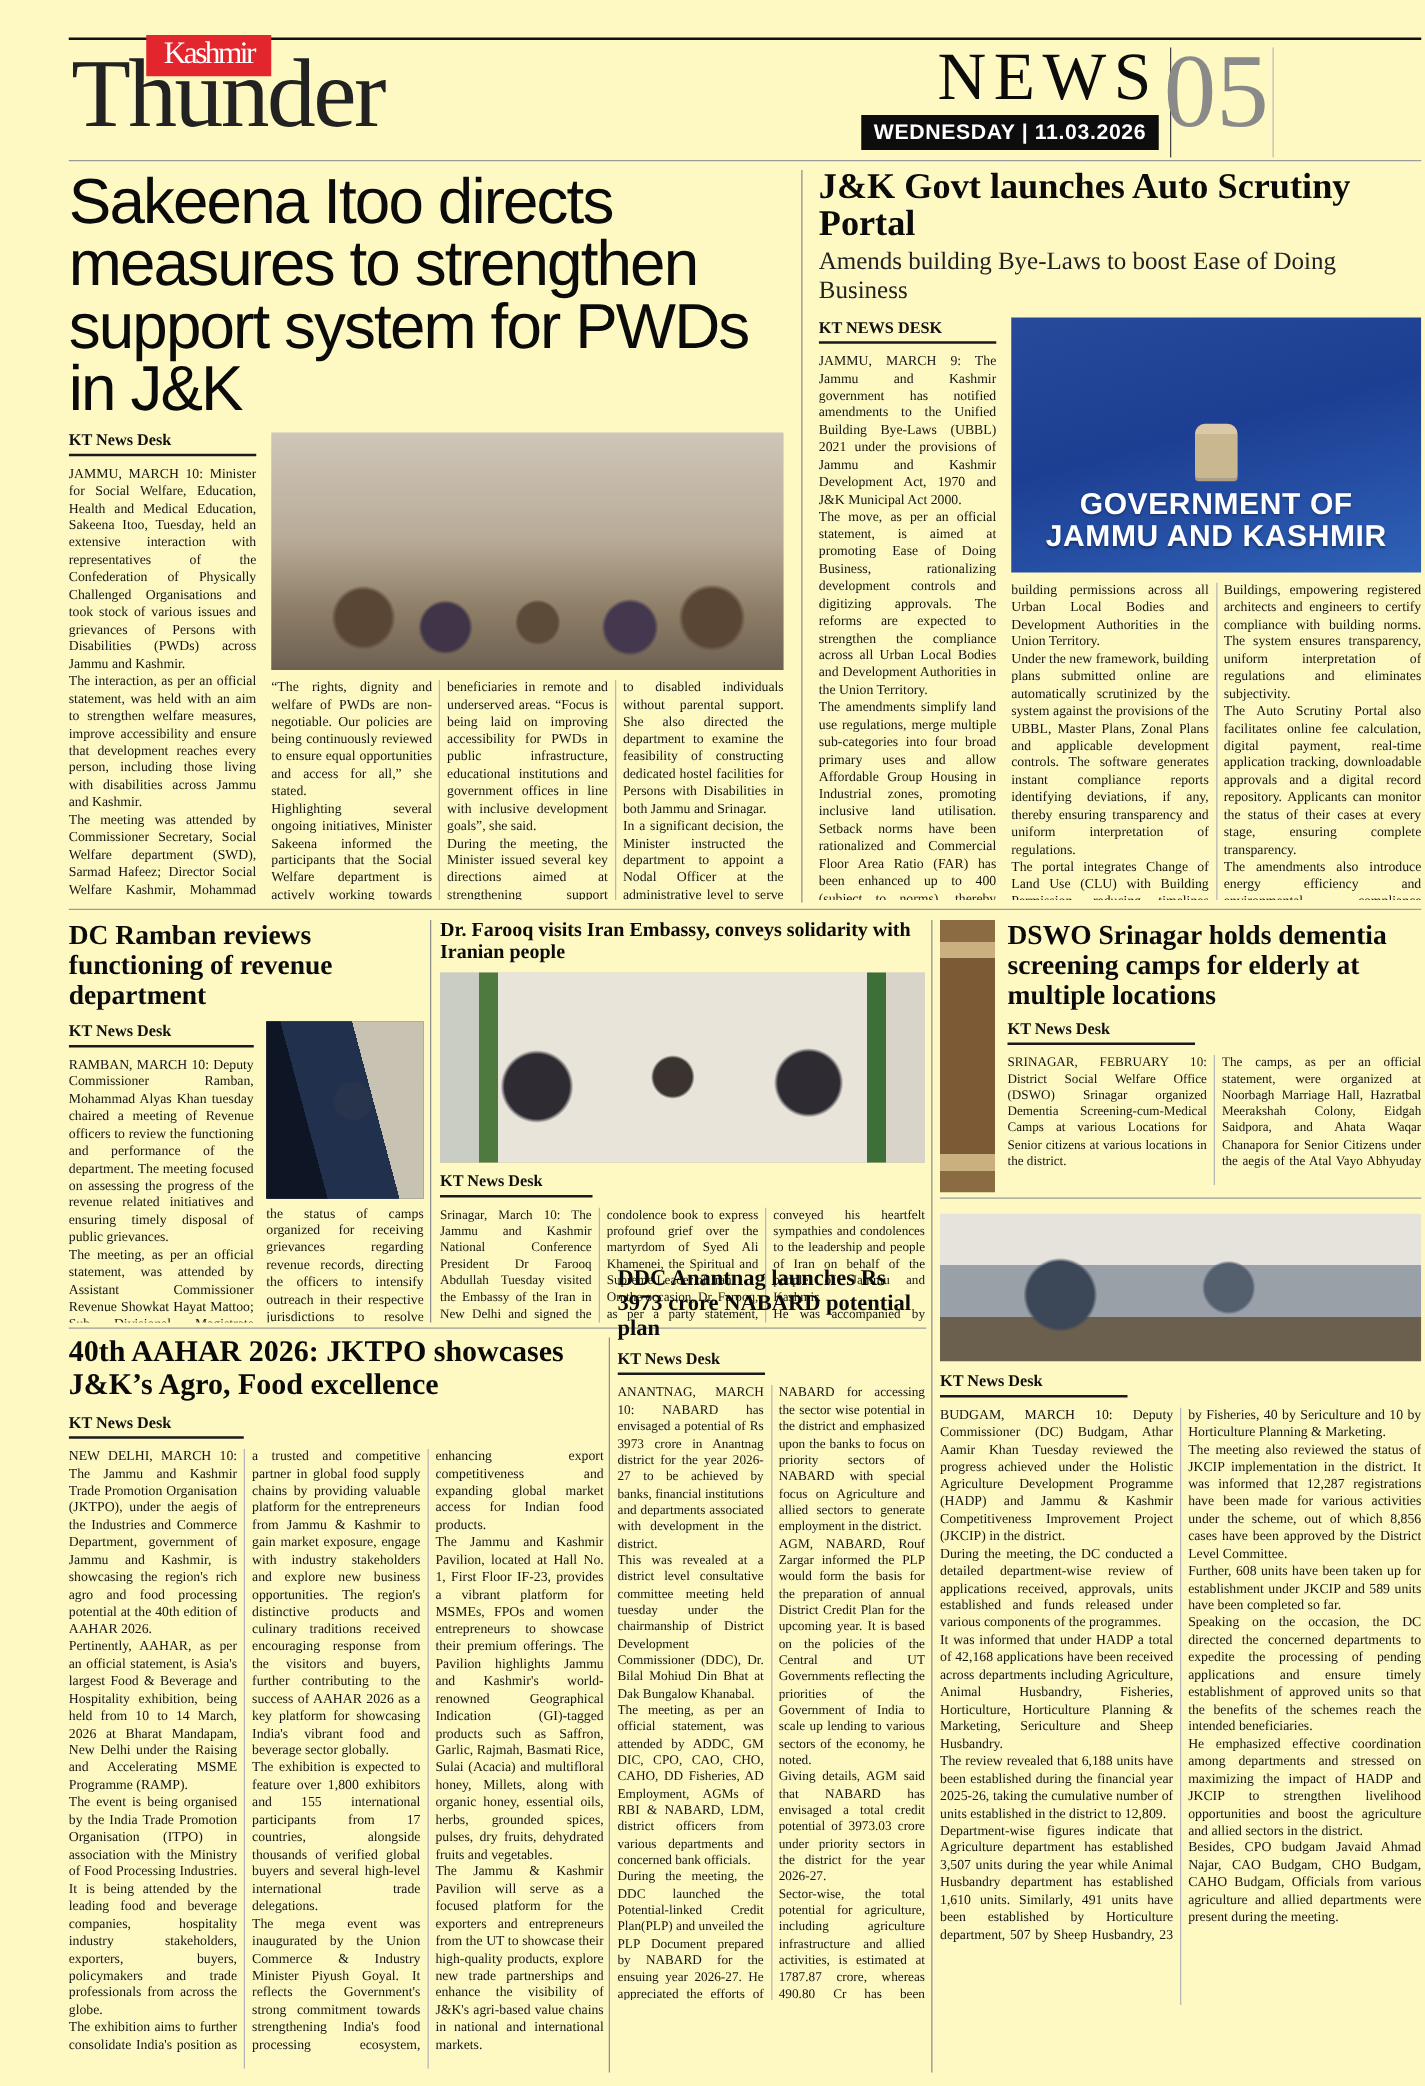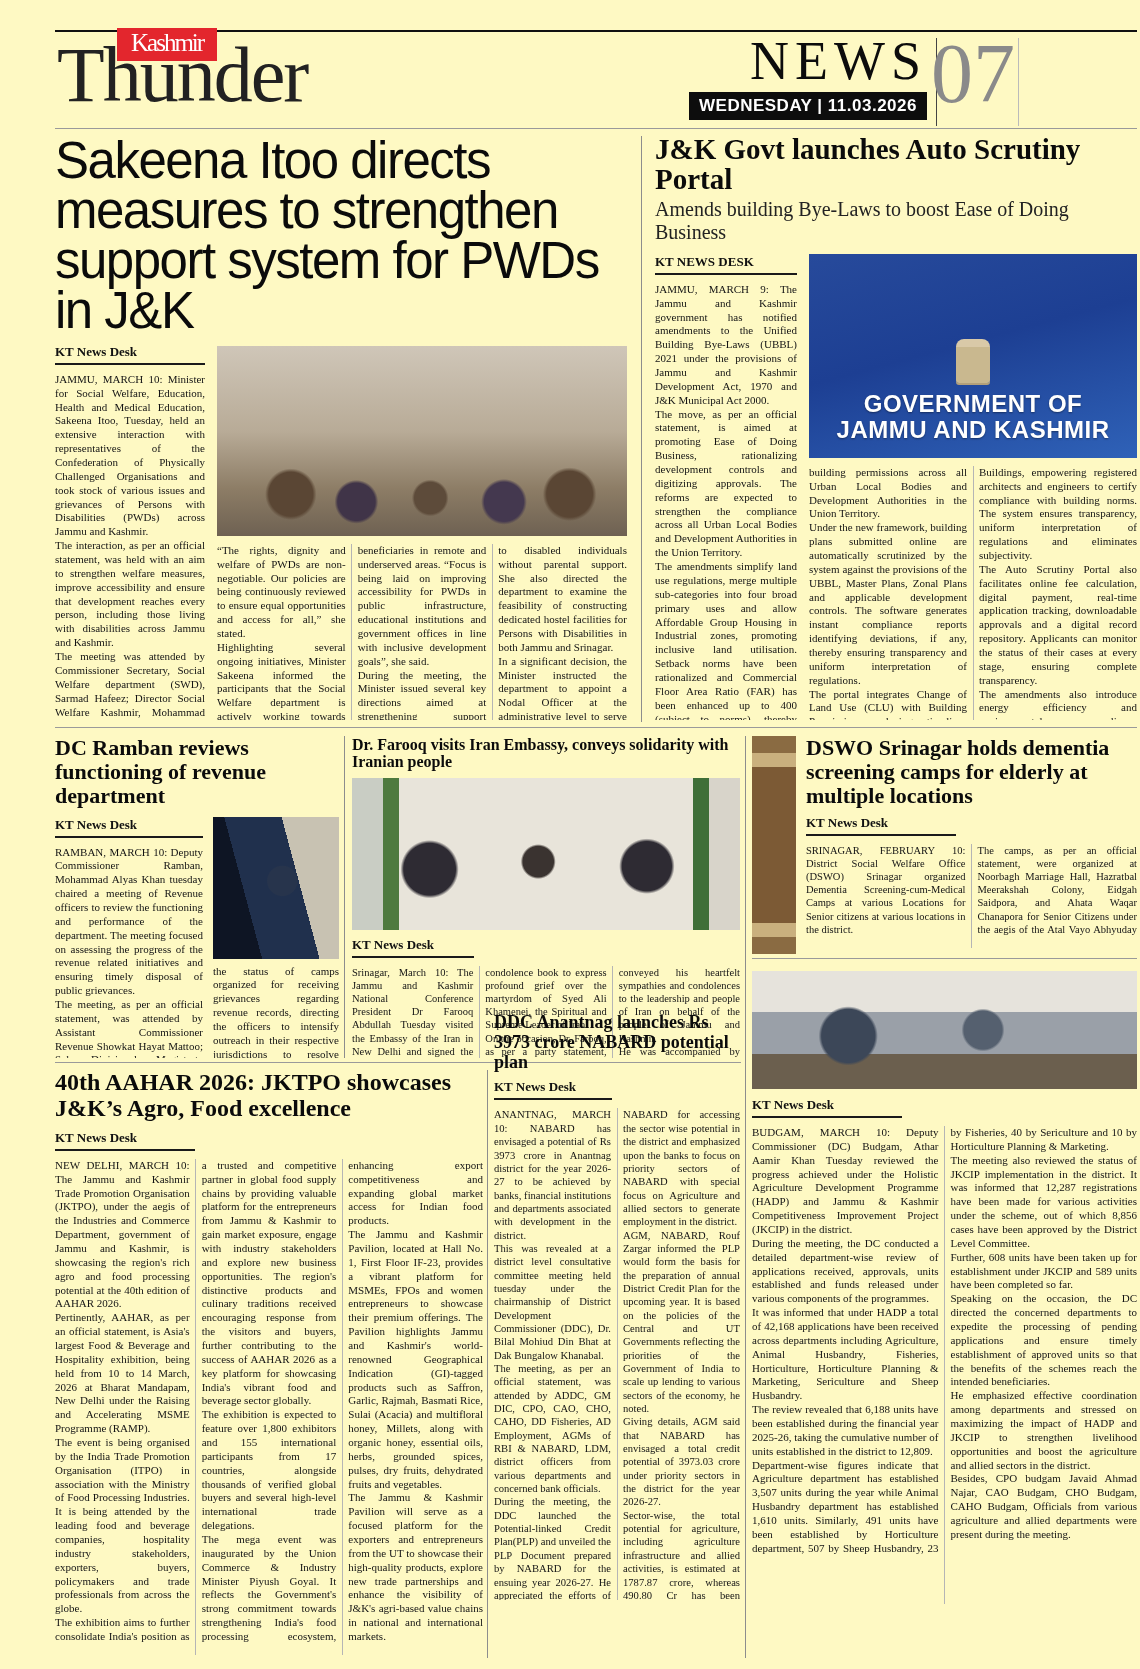--- a/index.html
+++ b/index.html
@@ -76,21 +76,21 @@
   <div class="masthead">
     <div class="brand">
       <span>Thunder</span>
       <span class="brand-box">Kashmir</span>
     </div>
     <div class="mh-right">
       <div class="mh-section">NEWS</div>
       <div class="mh-datebar">WEDNESDAY | 11.03.2026</div>
     </div>
     <div class="vrule" style="right:200px;top:4px;height:88px;background:#444;"></div>
-    <div class="mh-pageno">07</div>
+    <div class="mh-pageno">05</div>
     <div class="vrule" style="right:118px;top:4px;height:88px;background:#bbb;"></div>
   </div>
   <div class="hrule gray" style="left:55px;top:128px;width:1082px;"></div>
 
   <div class="article" style="left:55px;top:136px;width:572px;height:584px;">
     <div class="hl-sans">Sakeena Itoo directs measures to strengthen support system for PWDs in J&amp;K</div>
     <div class="a1-grid" style="gap:12px;margin-top:8px;">
       <div style="width:150px;flex:none;">
         <div class="byline">KT News Desk</div>
         <div class="body-text" style="height:412px;overflow:hidden;">JAMMU, MARCH 10: Minister for Social Welfare, Education, Health and Medical Education, Sakeena Itoo, Tuesday, held an extensive interaction with representatives of the Confederation of Physically Challenged Organisations and took stock of various issues and grievances of Persons with Disabilities (PWDs) across Jammu and Kashmir.

